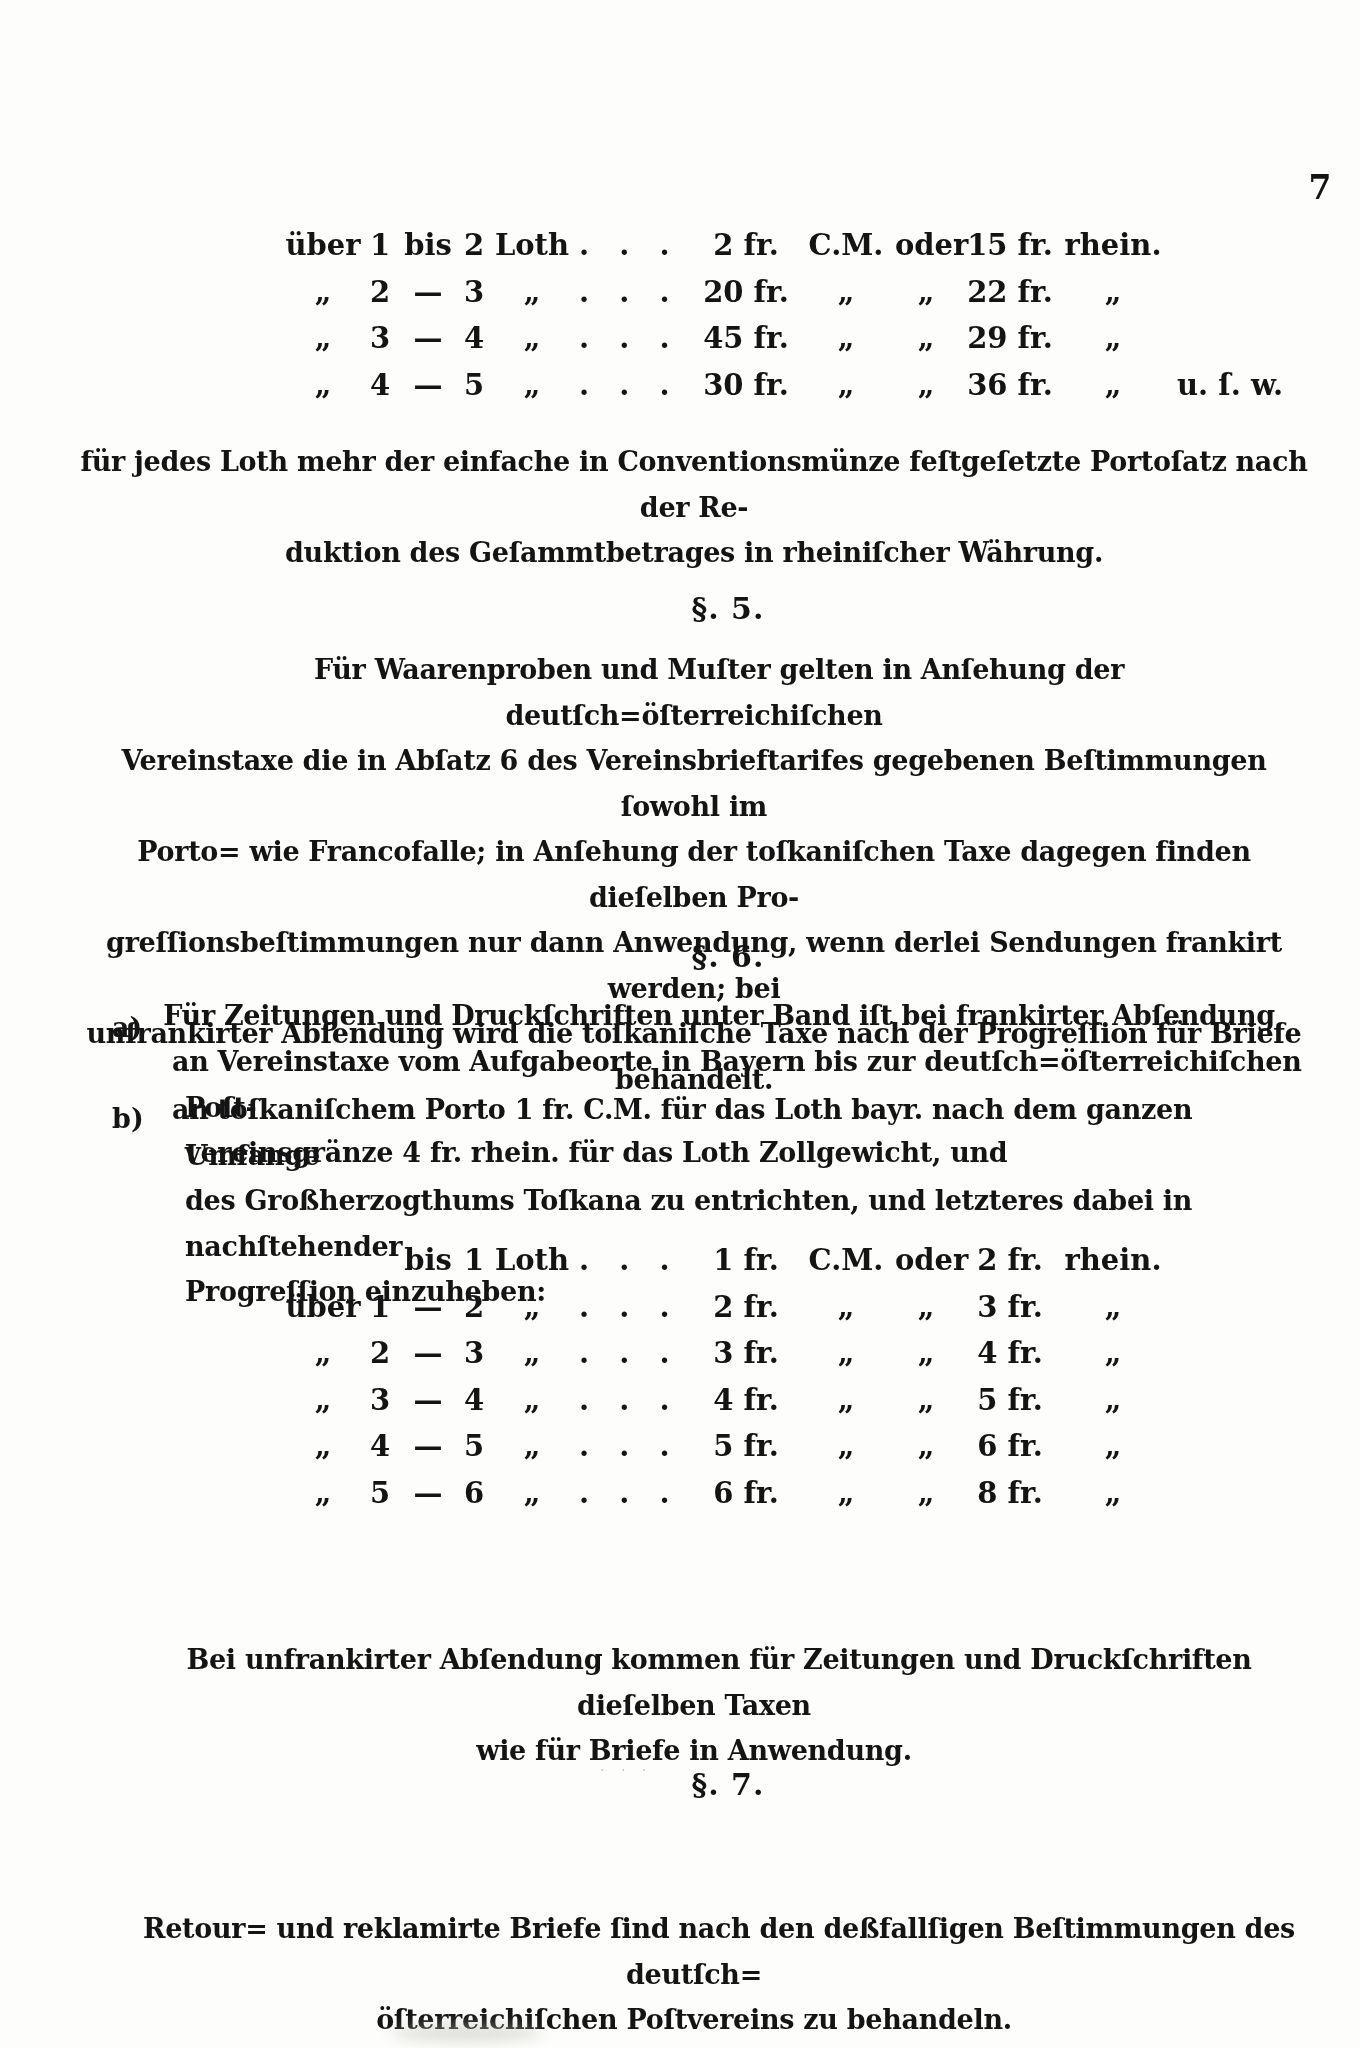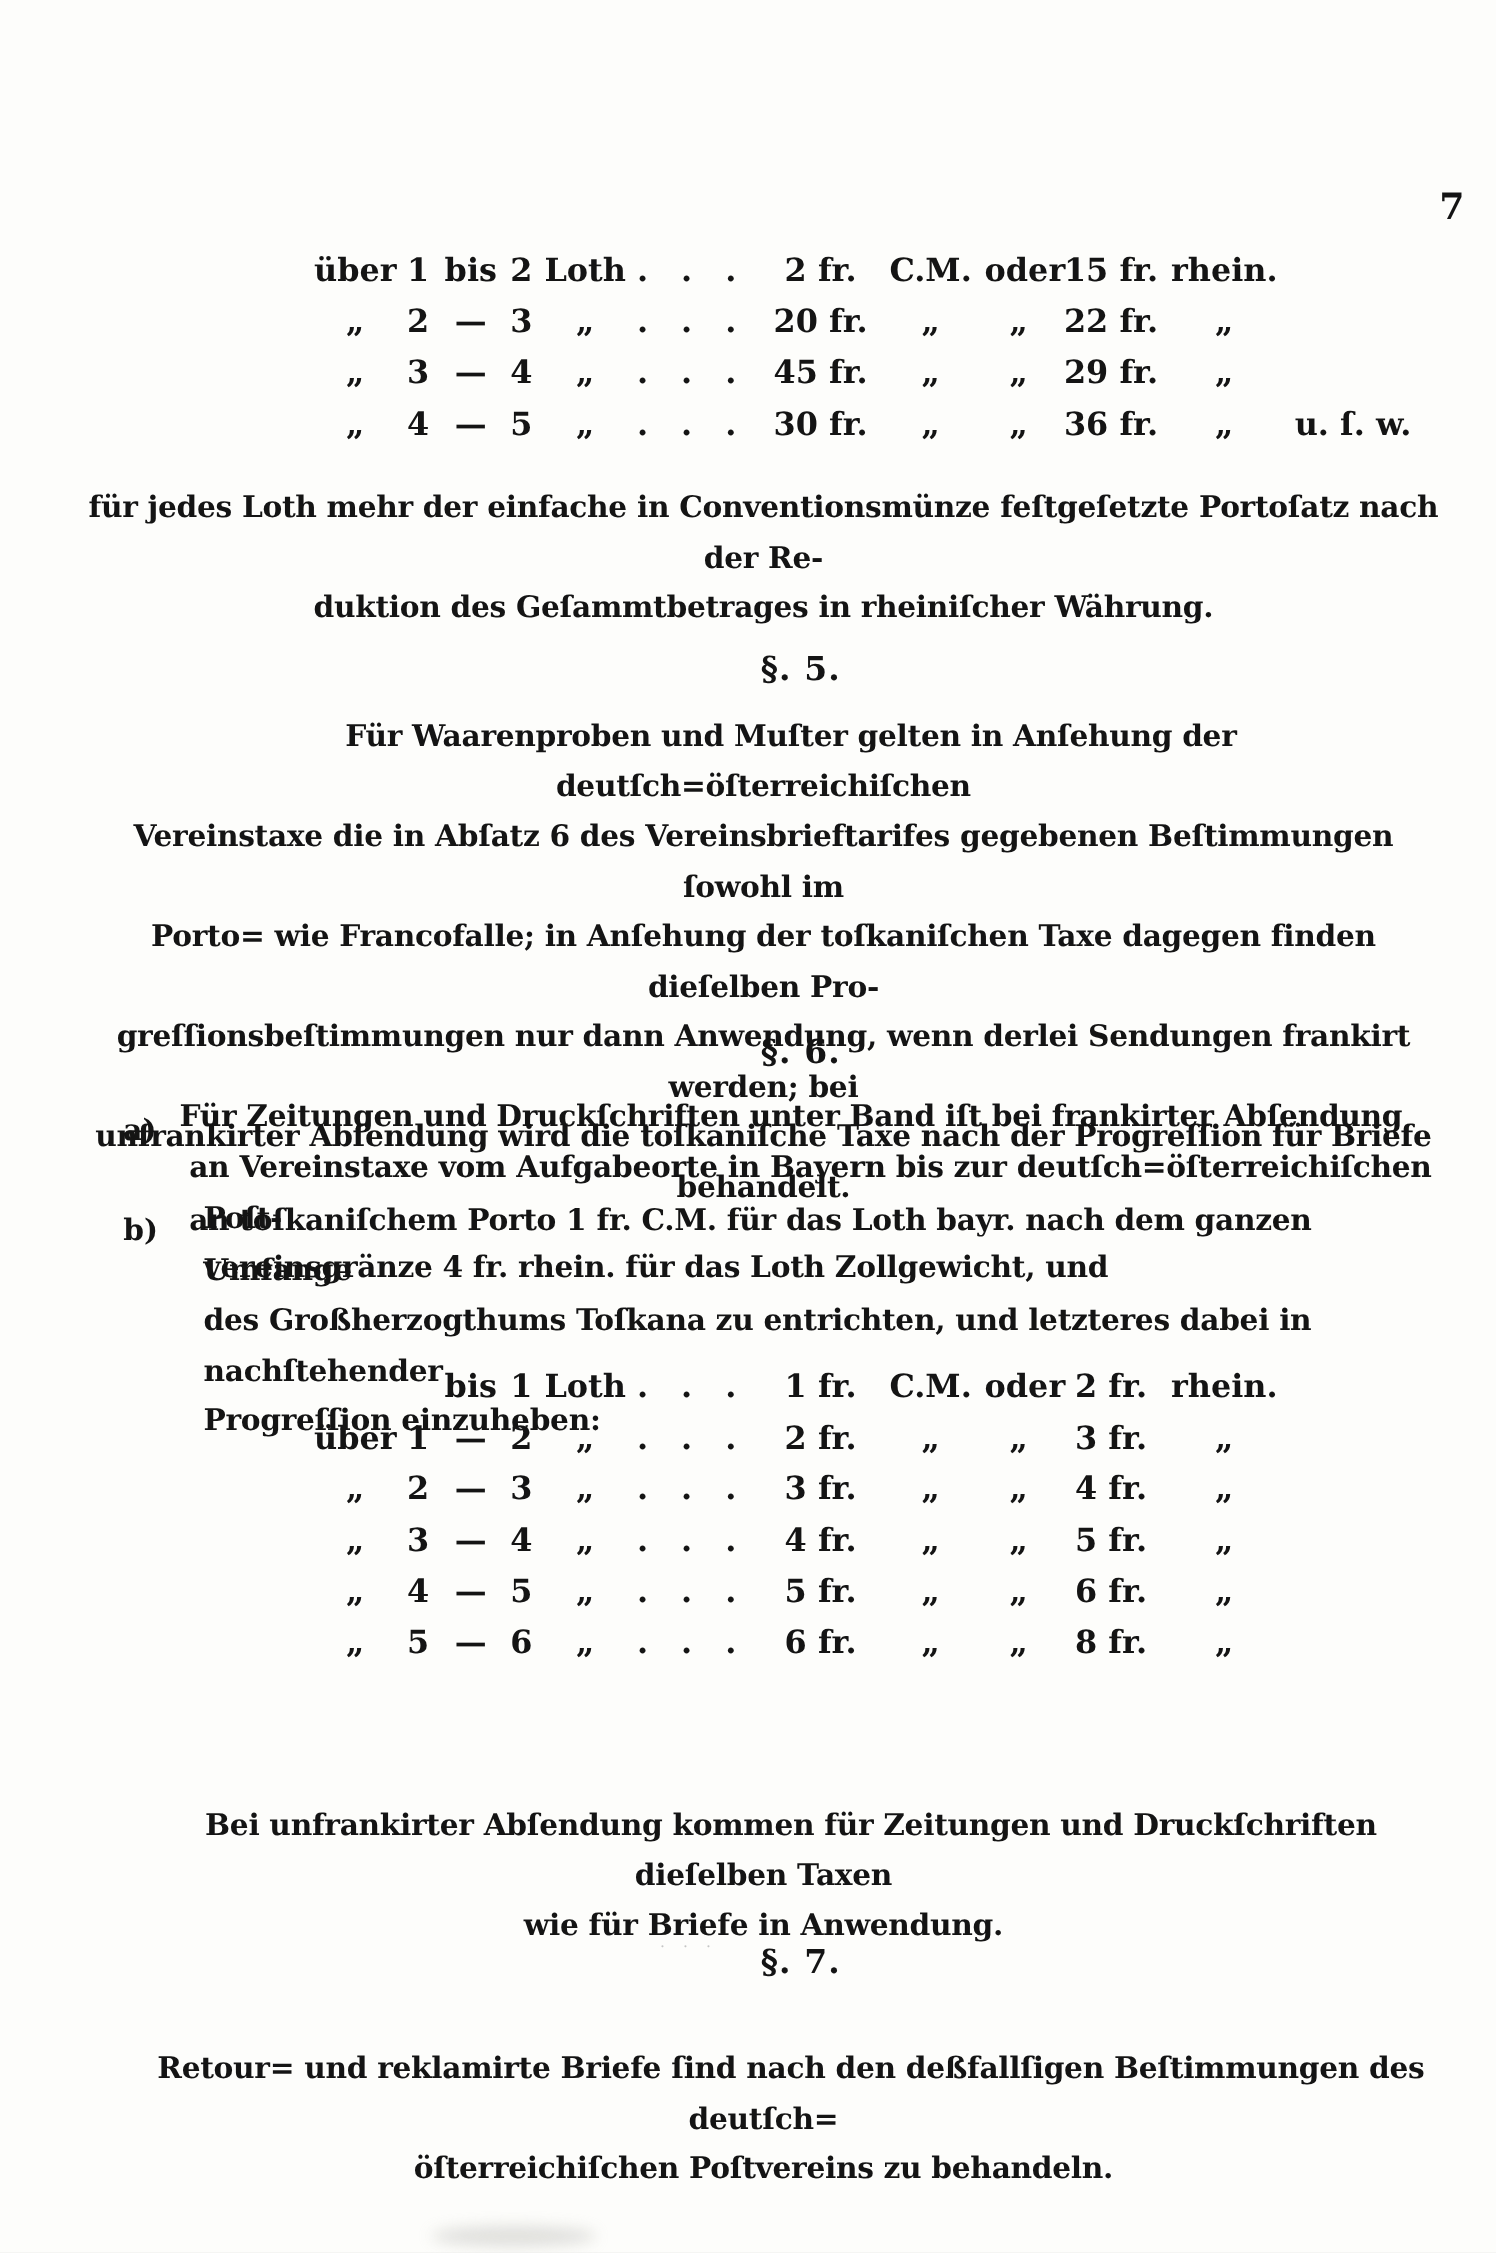--- a/index.html
+++ b/index.html
@@ -38,21 +38,21 @@
     white-space:pre-line;
     letter-spacing:-0.3px;
     text-align:center;
   }
   .indent{text-indent:50px;}
   .p1{top:412px;}
   .p2{top:620px;}
   .p3{top:966px;}
   .p4{left:158px;top:1517px;width:1160px;}
   .p5{top:1610px;}
-  .p6{top:1814px;margin-top:44px;}
+  .p6{top:1862px;margin-top:44px;}
   .heading{
     left:96px;width:1264px;text-align:center;
     font-size:30px;letter-spacing:1px;
   }
   .h5{top:566px;}
   .h6{top:914px;}
   .h7{top:1742px;}
   
   .item-marker{left:112px;font-size:27px;}
   .ma{top:1012px;}

